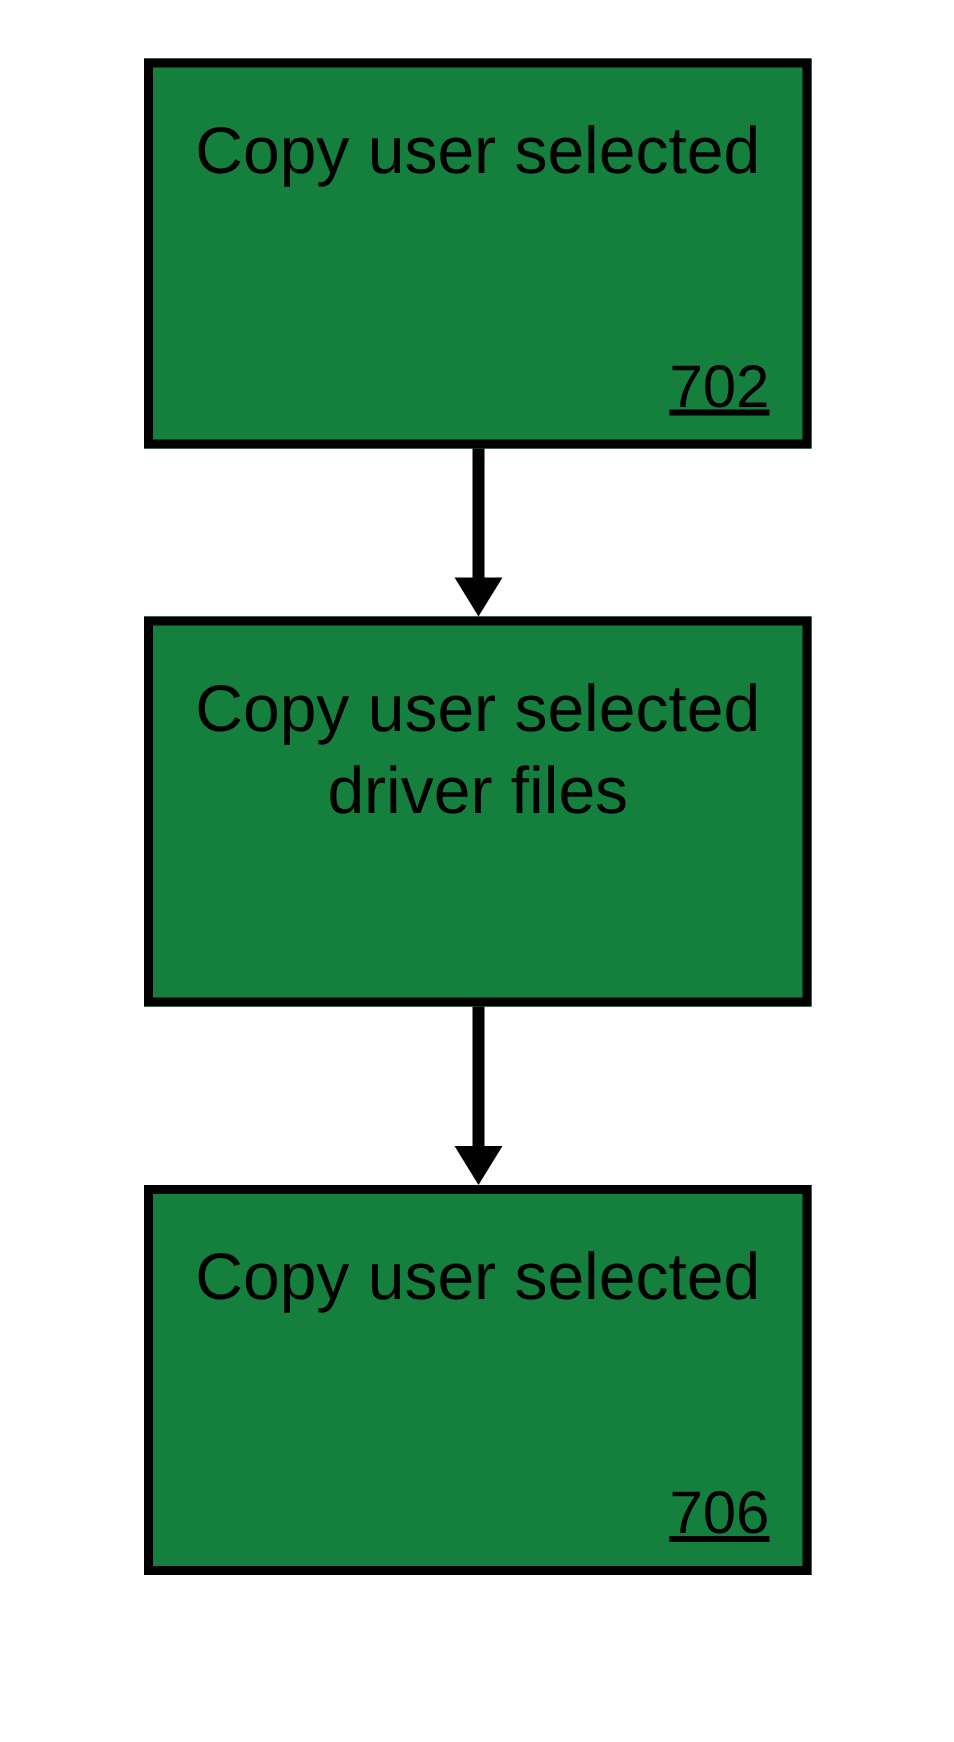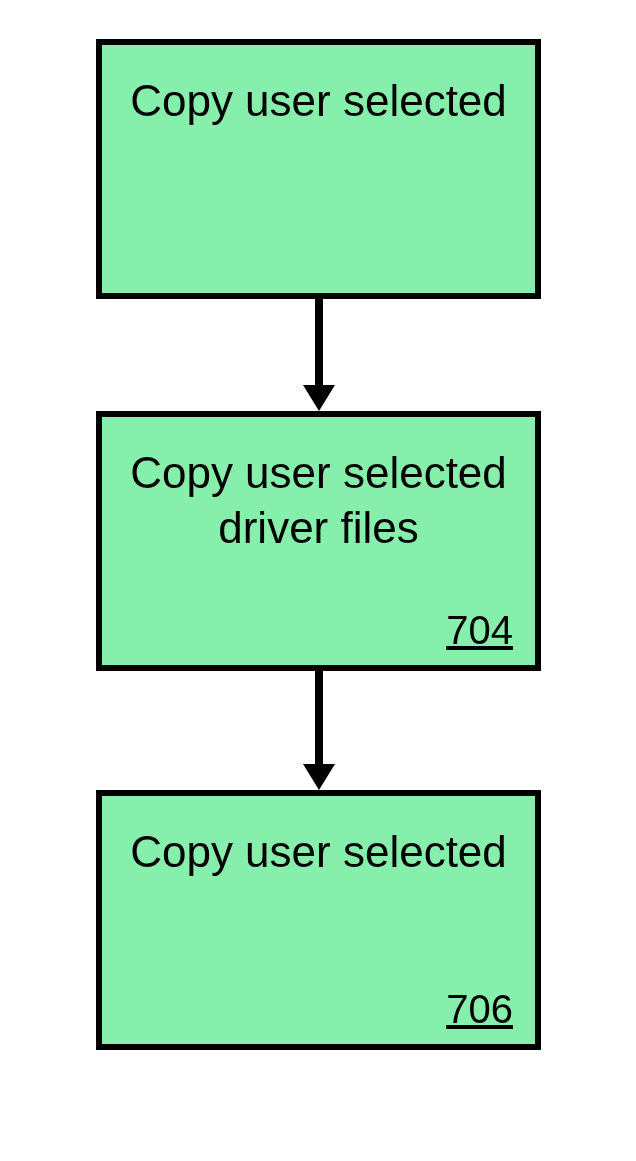--- a/index.html
+++ b/index.html
@@ -12,21 +12,21 @@
   }
   .canvas {
     position: relative;
     width: 636px;
     height: 1161px;
   }
   .node {
     position: absolute;
     border: 6px solid #000;
     box-sizing: border-box;
-    background: #86efac;
+    background: #15803d;
     text-align: center;
   }
   .node-text {
     font-size: 44px;
     line-height: 1.25;
     padding-top: 28px;
     color: #000;
   }
   .node-num {
     position: absolute;
@@ -51,31 +51,31 @@
 </style>
 </head>
 <body>
 
 <div class="canvas">
 
   <div class="node" style="left:96px; top:39px; width:445px; height:260px;">
     <div class="node-text">
       <span>Copy user selected</span><br>
     </div>
+    <div class="node-num">702</div>
   </div>
 
   <div class="arrow-stem" style="left:315px; top:299px; width:8px; height:88px;"></div>
   <div class="arrow-head" style="left:303px; top:385px;"></div>
 
   <div class="node" style="left:96px; top:411px; width:445px; height:260px;">
     <div class="node-text">
       <span>Copy user selected</span><br>
       <span>driver files</span>
     </div>
-    <div class="node-num">704</div>
   </div>
 
   <div class="arrow-stem" style="left:315px; top:671px; width:8px; height:95px;"></div>
   <div class="arrow-head" style="left:303px; top:764px;"></div>
 
   <div class="node" style="left:96px; top:790px; width:445px; height:260px;">
     <div class="node-text">
       <span>Copy user selected</span><br>
     </div>
     <div class="node-num">706</div>

